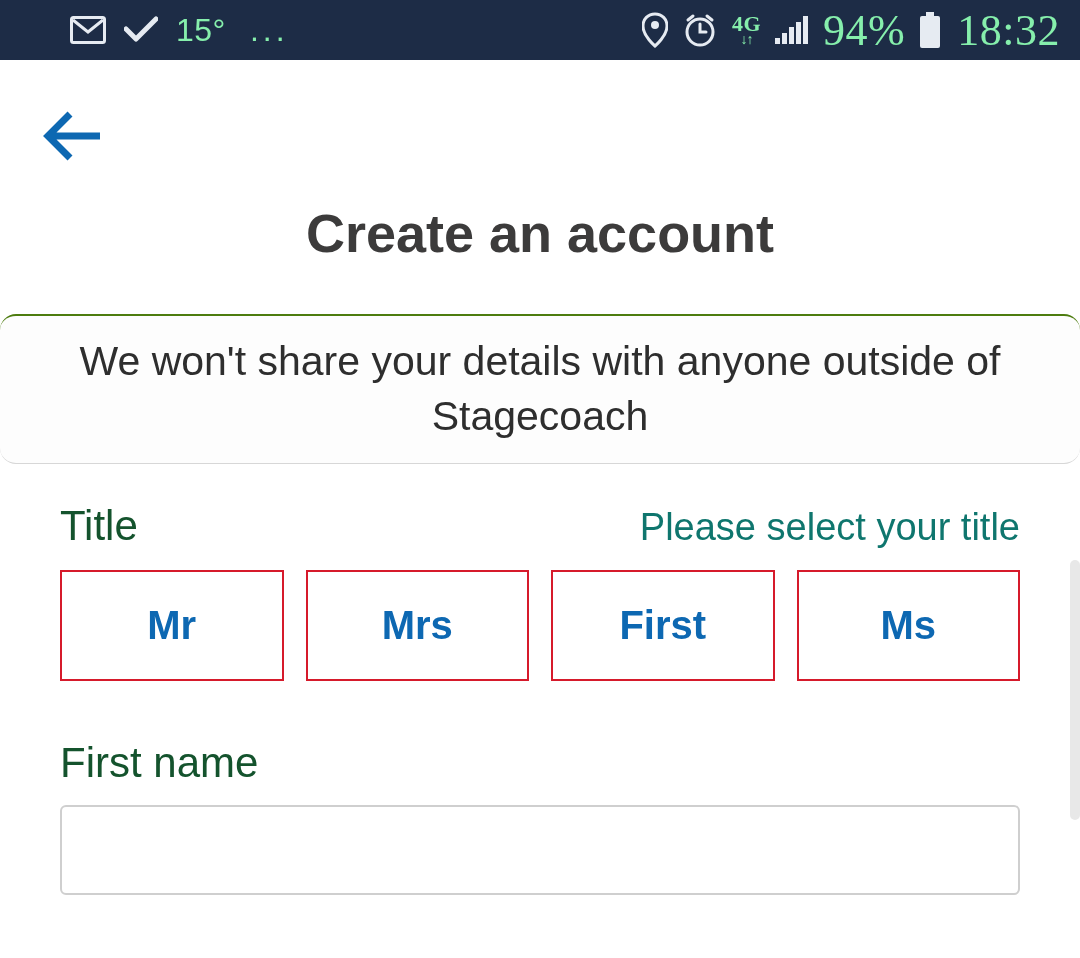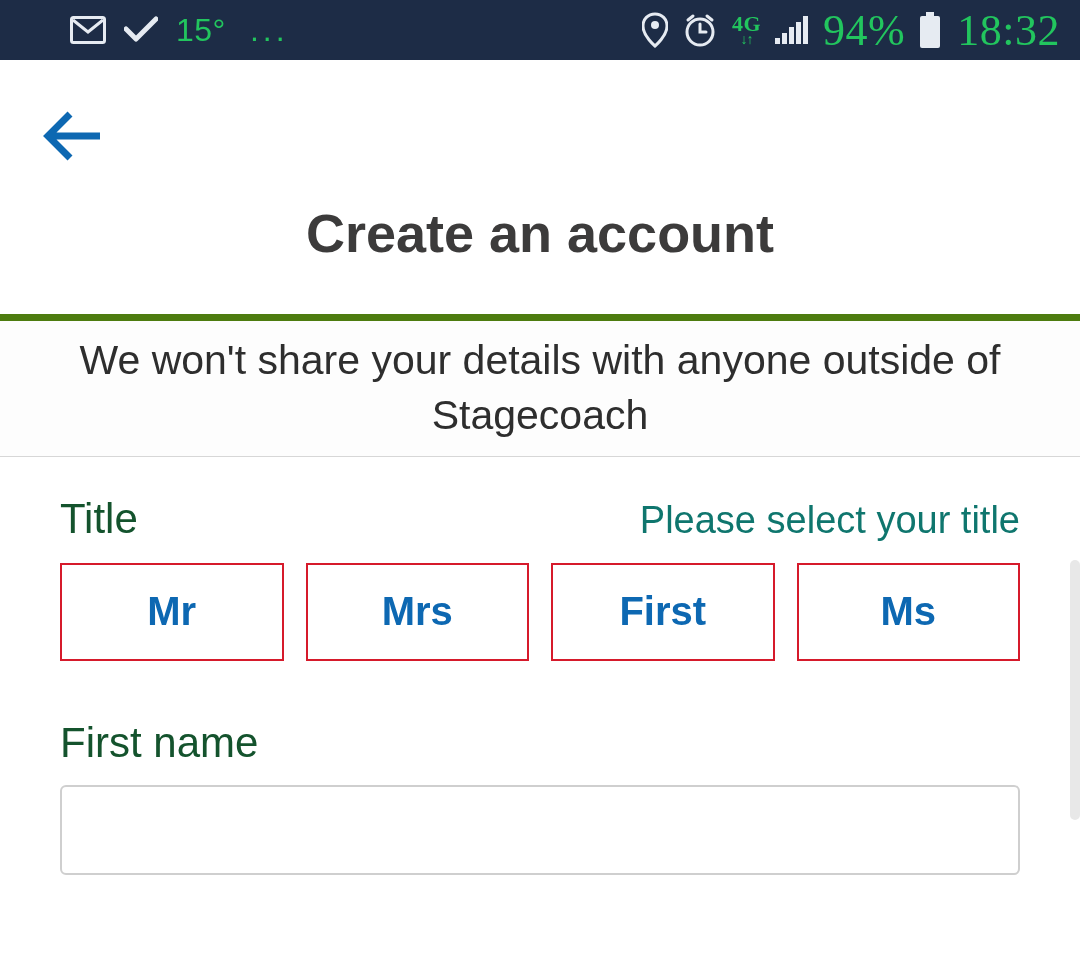--- a/index.html
+++ b/index.html
@@ -2,21 +2,21 @@
 <html><head>
 <meta charset="utf-8">
 <style>
   * { box-sizing: border-box; margin: 0; padding: 0; }
   html, body { width: 1080px; height: 958px; font-family: -apple-system, "Segoe UI", "Helvetica Neue", Arial, sans-serif; background: #fff; overflow: hidden; }
 
   
   .status-bar {
     background: #1d2c46;
     height: 60px;
-    color: #22c55e;
+    color: #86efac;
     display: flex;
     align-items: center;
     justify-content: space-between;
     padding: 0 20px 0 70px;
     font-size: 32px;
     letter-spacing: 0.5px;
   }
   .status-left, .status-right { display: flex; align-items: center; gap: 18px; }
   .status-right { gap: 14px; font-family: Liberation Serif, serif; }
   .status-icon { display: inline-flex; align-items: center; justify-content: center; }
@@ -38,45 +38,46 @@
   .page-title {
     text-align: center;
     font-size: 54px;
     font-weight: 700;
     color: #3c3b3b;
     padding: 10px 0 50px 0;
   }
 
   
   .info-banner {
-    border-top: 7px solid #4d7c0f;
+    border-top: 2px solid #4d7c0f;
     border-bottom: 1px solid #d7d7d7;
     background: #fdfdfd;
-    padding: 12px 30px;
+    padding: 18px 30px;
     text-align: center;
     font-size: 41px;
     line-height: 1.35;
     color: #2e2e2e;
+    border-radius: 16px;
   }
 
   
   .form { padding: 38px 60px 0 60px; }
   .field-row { display: flex; justify-content: space-between; align-items: baseline; }
   .field-label { font-size: 42px; color: #14532d; }
   .field-error { font-size: 38px; color: #0f766e; }
 
   .title-options { display: flex; gap: 22px; margin-top: 20px; }
   .title-option {
     flex: 1 1 0;
     border: 2px solid #d61a2b;
     background: #fff;
     color: #0d68b2;
     font-size: 40px;
     font-weight: 600;
-    height: 98px;
+    height: 111px;
     display: flex;
     align-items: center;
     justify-content: center;
     cursor: pointer;
   }
 
   .field-block { margin-top: 58px; }
   .text-input {
     width: 100%;
     height: 90px;

